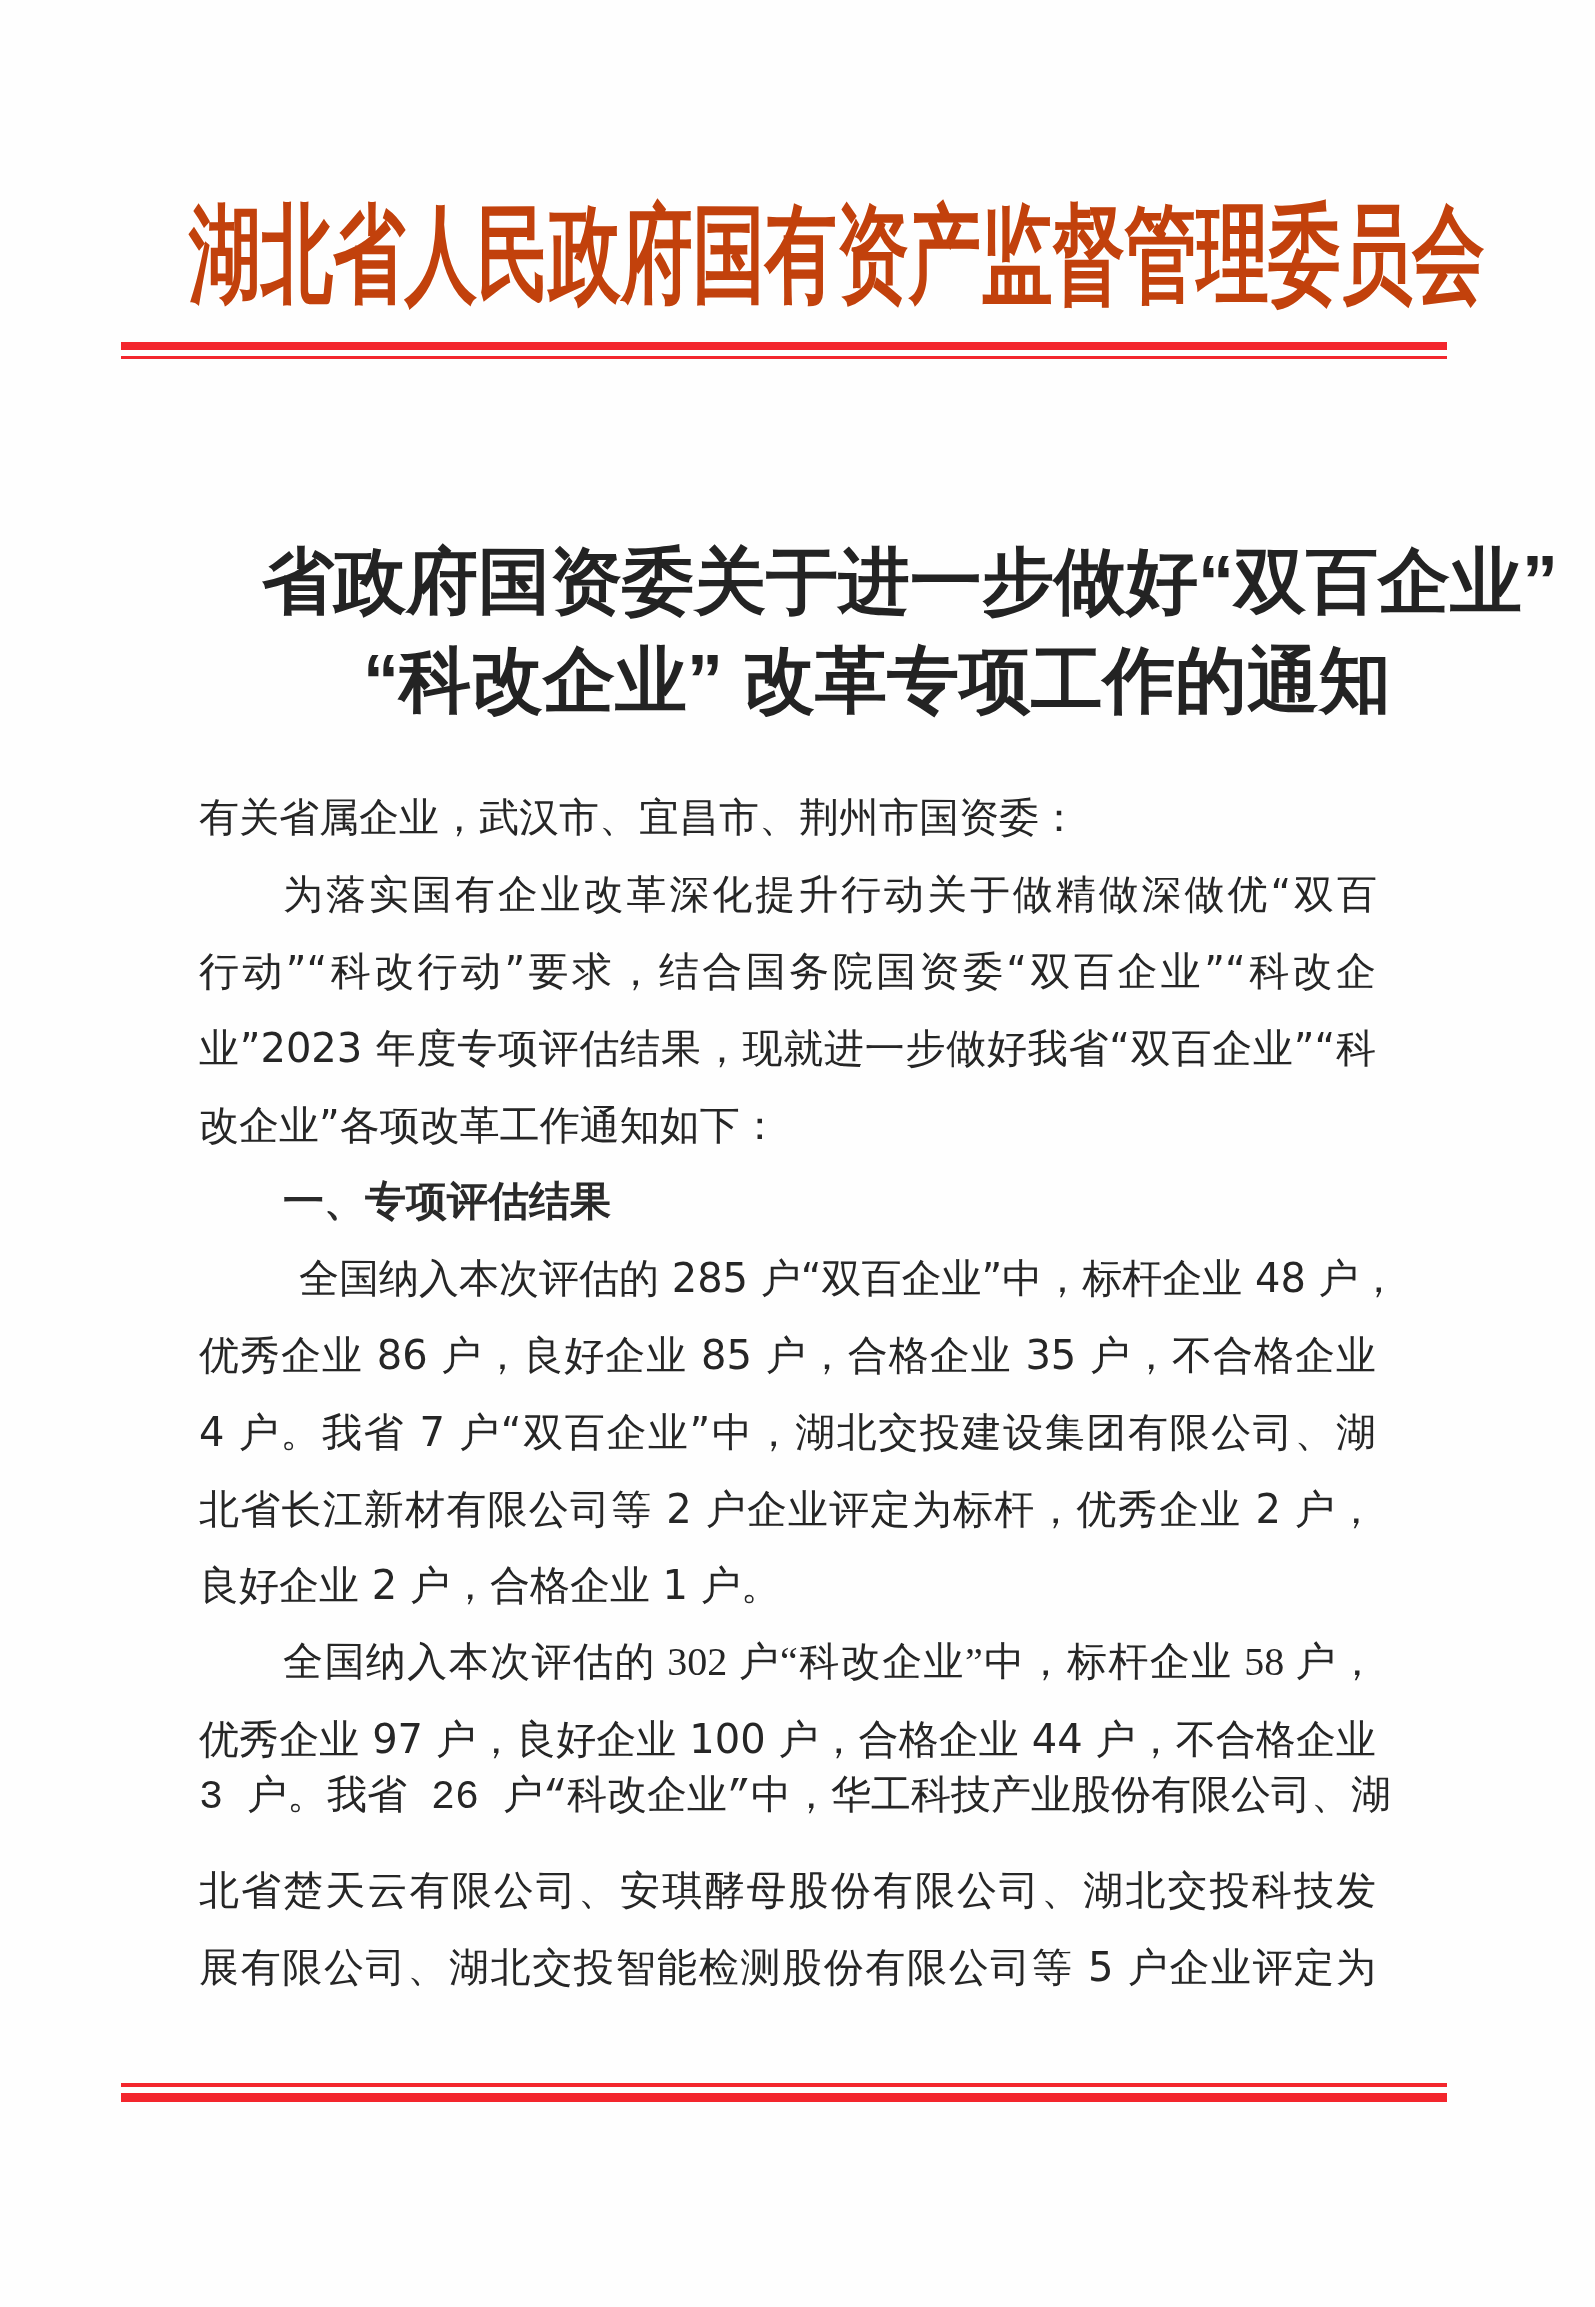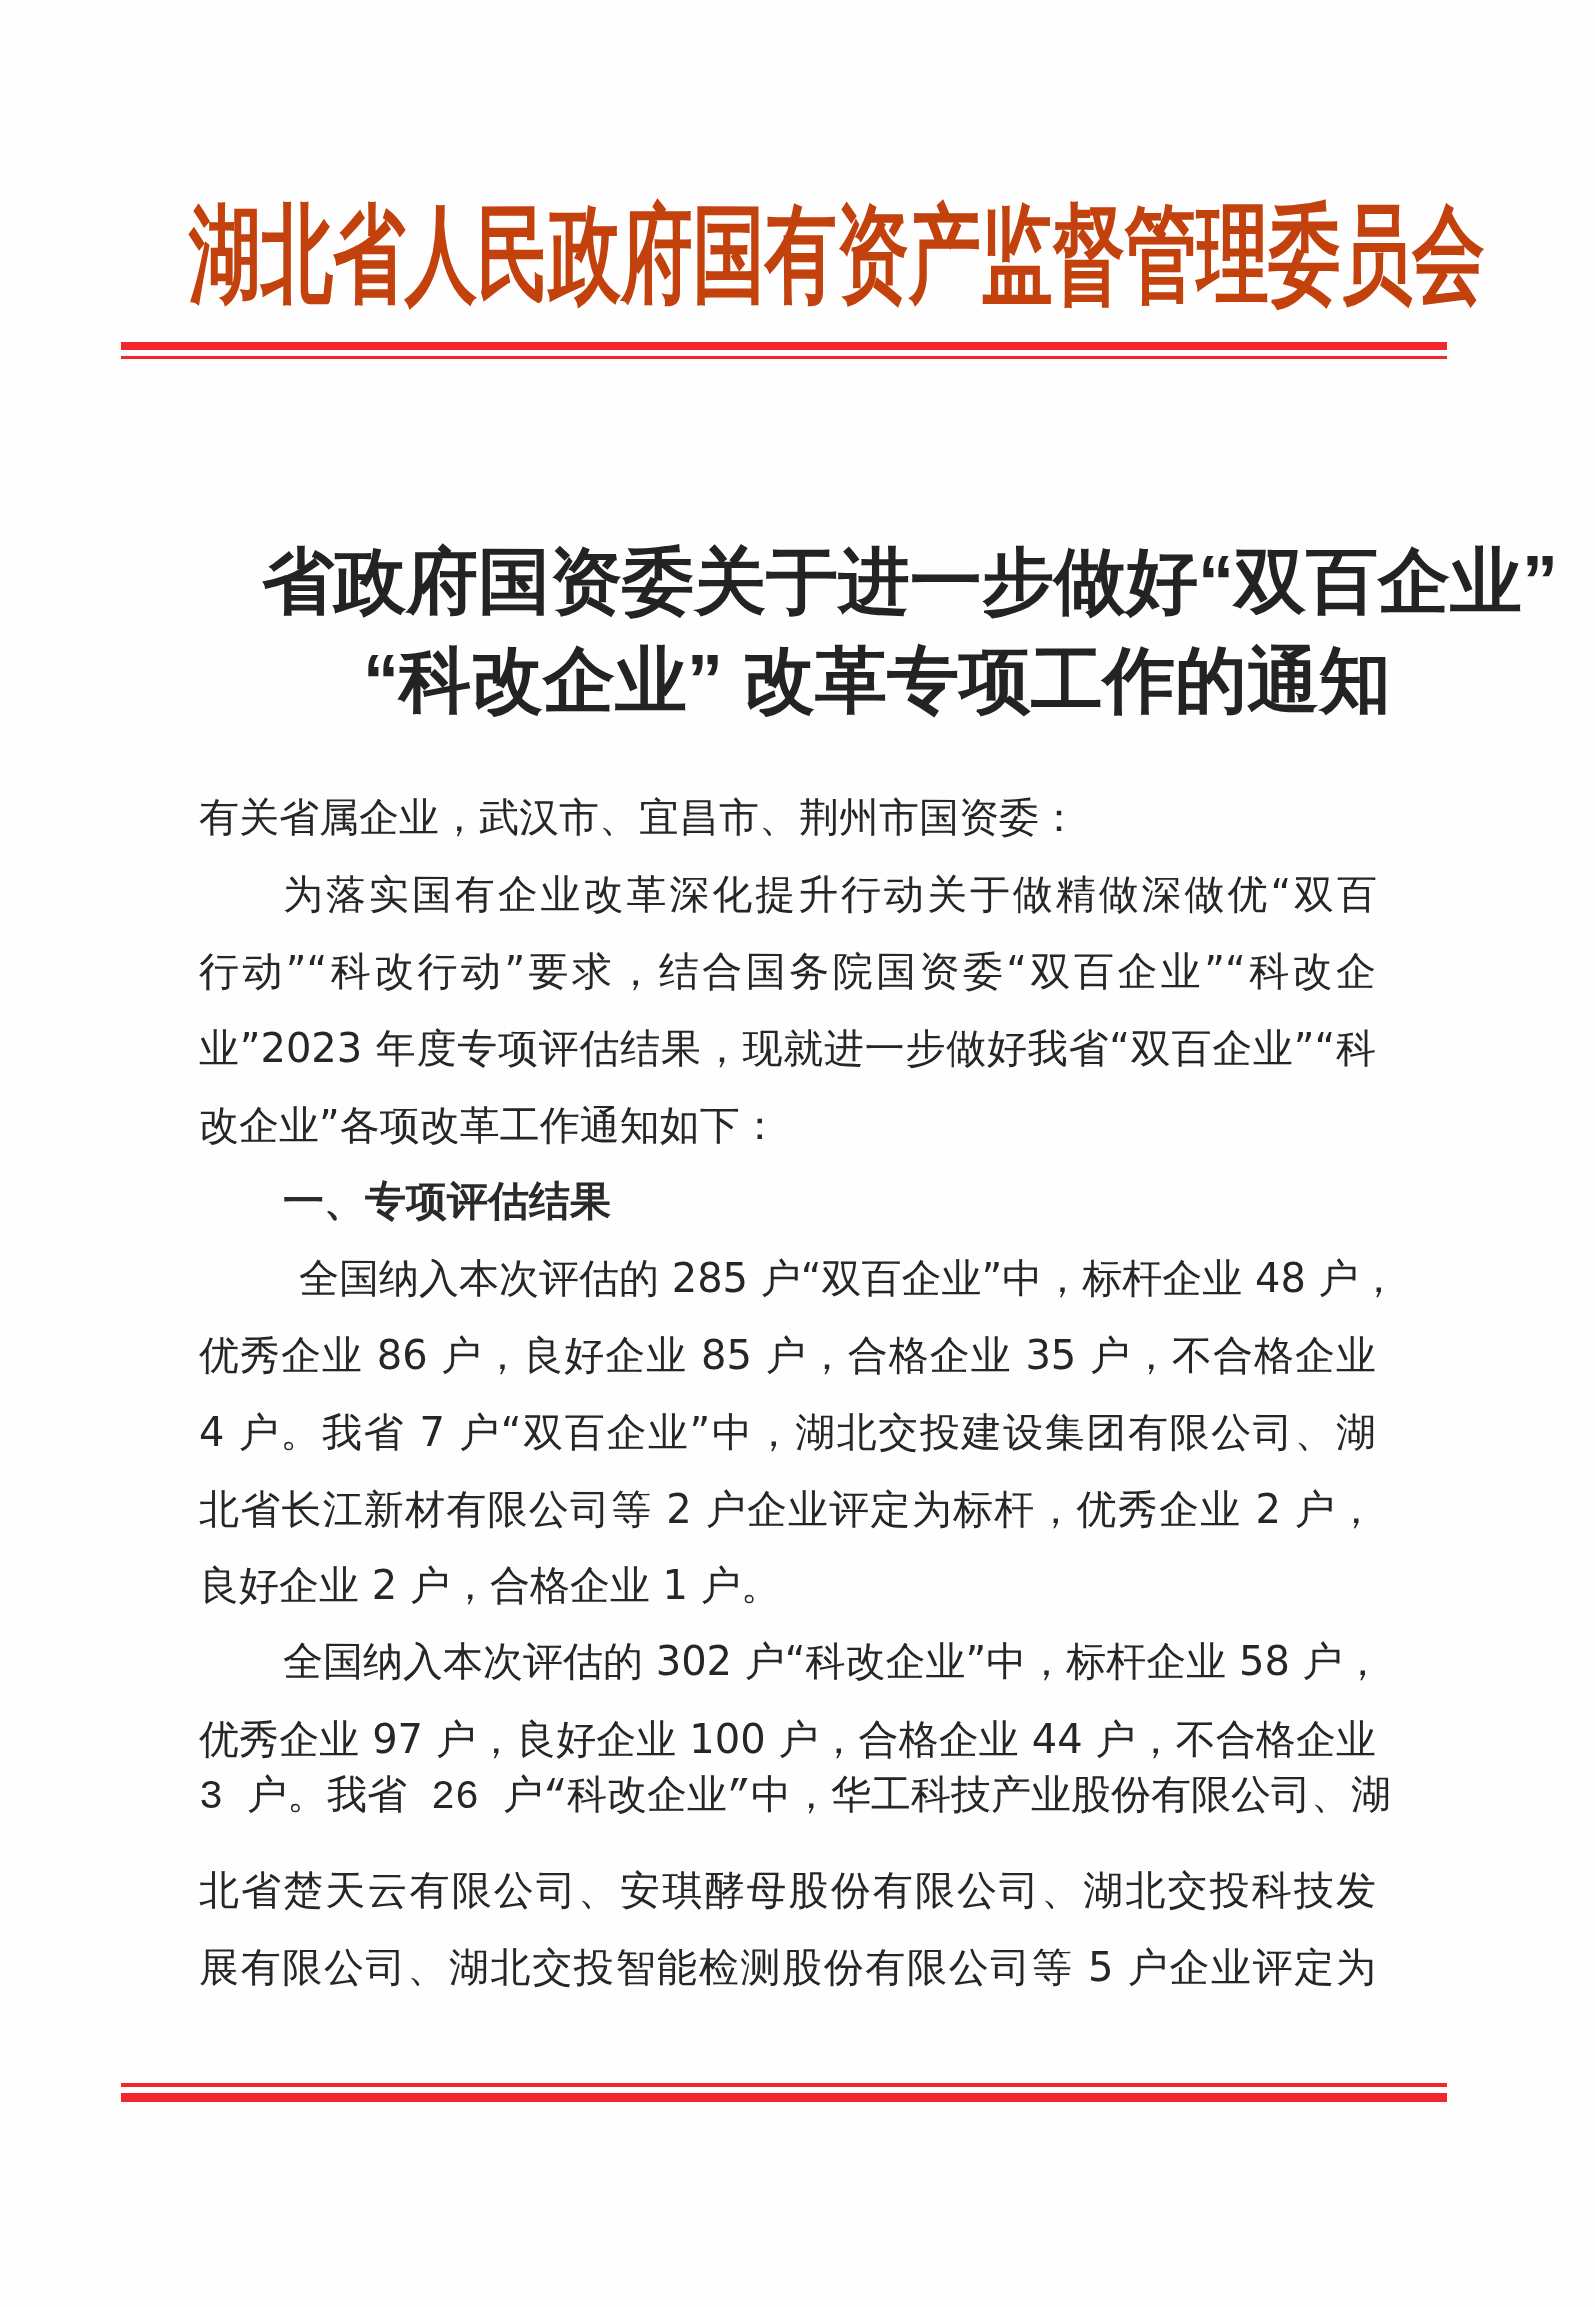--- a/index.html
+++ b/index.html
@@ -111,21 +111,21 @@
   <div class="line" style="top:1087px;">改企业”各项改革工作通知如下：</div>
 
   <div class="line indent heading" style="top:1163px;">一、专项评估结果</div>
 
   <div class="line indent justify" style="top:1240px;margin-left:16px;">全国纳入本次评估的 285 户“双百企业”中，标杆企业 48 户，</div>
   <div class="line justify" style="top:1317px;">优秀企业 86 户，良好企业 85 户，合格企业 35 户，不合格企业</div>
   <div class="line justify" style="top:1394px;">4 户。我省 7 户“双百企业”中，湖北交投建设集团有限公司、湖</div>
   <div class="line justify" style="top:1471px;">北省长江新材有限公司等 2 户企业评定为标杆，优秀企业 2 户，</div>
   <div class="line" style="top:1547px;">良好企业 2 户，合格企业 1 户。</div>
 
-  <div class="line indent justify" style="top:1623px;">全国纳入本次评估的 302 户“科改企业”中，标杆企业 58 户，</div>
+  <div class="line indent justify" style="top:1623px;font-family:Liberation Serif, serif;">全国纳入本次评估的 302 户“科改企业”中，标杆企业 58 户，</div>
   <div class="line justify" style="top:1701px;">优秀企业 97 户，良好企业 100 户，合格企业 44 户，不合格企业</div>
   <div class="line justify" style="top:1759px;font-family:Liberation Mono, monospace;">3 户。我省 26 户“科改企业”中，华工科技产业股份有限公司、湖</div>
   <div class="line justify" style="top:1852px;">北省楚天云有限公司、安琪酵母股份有限公司、湖北交投科技发</div>
   <div class="line justify" style="top:1929px;">展有限公司、湖北交投智能检测股份有限公司等 5 户企业评定为</div>
 
   <div class="rule rule-bot-thin"></div>
   <div class="rule rule-bot-thick"></div>
 </div>
 
 

